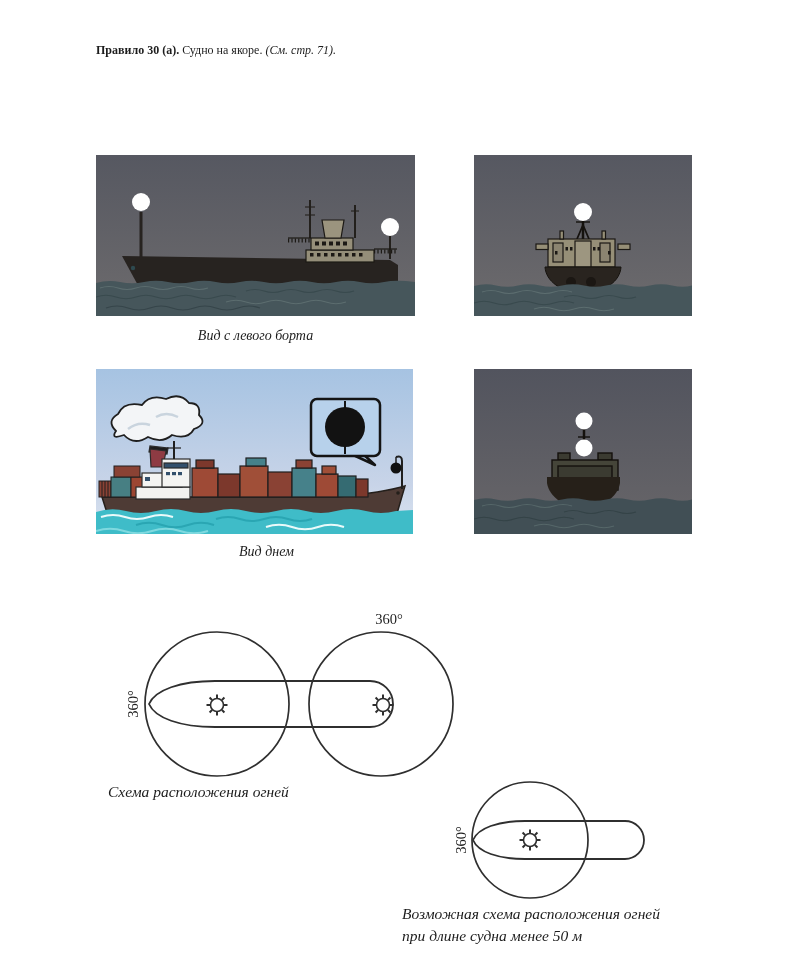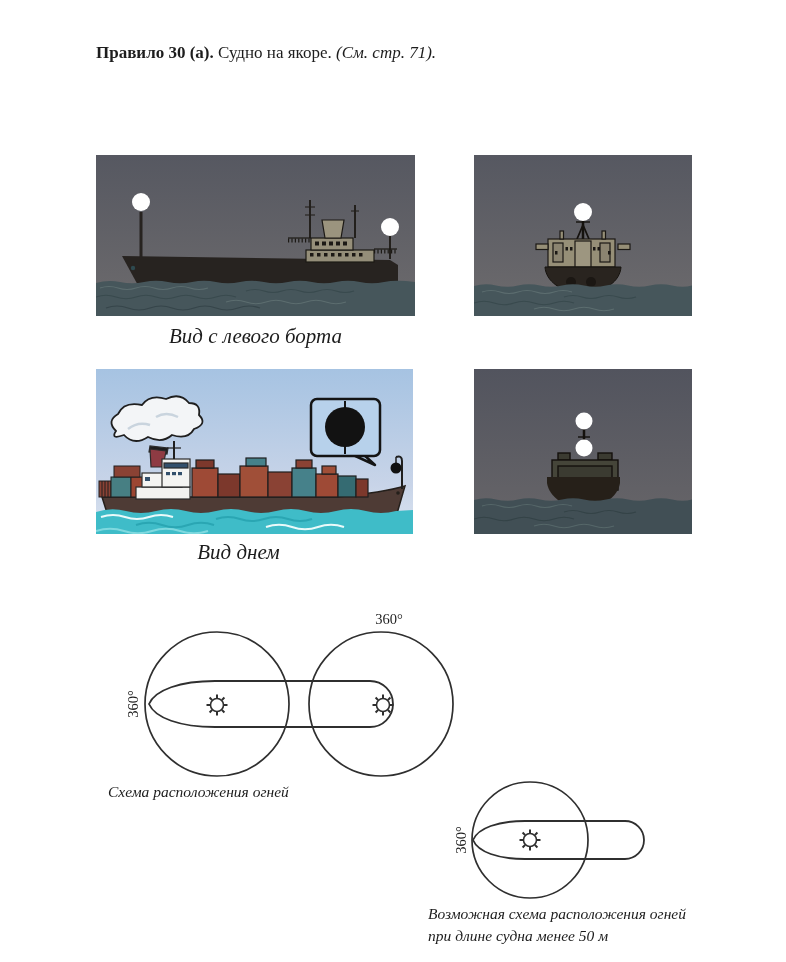--- a/index.html
+++ b/index.html
@@ -1,23 +1,23 @@
 <!DOCTYPE html>
 <html><head>
 <meta charset="utf-8">
 <style>
   html,body{margin:0;padding:0;background:#ffffff;}
   .page{position:relative;width:786px;height:962px;background:#ffffff;overflow:hidden;
         font-family:"Liberation Serif", serif;color:#1d1d1d;}
-  .title{position:absolute;left:96px;top:43px;font-size:17px;white-space:nowrap;}
+  .title{position:absolute;left:96px;top:43px;font-size:12px;white-space:nowrap;}
   .title .b{font-weight:bold;}
   .title .i{font-style:italic;}
   .panel{position:absolute;}
   .panel svg{display:block;}
-  .caption{position:absolute;font-style:italic;font-size:21px;line-height:20px;
+  .caption{position:absolute;font-style:italic;font-size:14px;line-height:20px;
            text-align:center;color:#1c1c1c;}
   .dg-caption{position:absolute;font-style:italic;font-size:15.5px;line-height:22px;
            text-align:left;color:#1c1c1c;}
   .dg text{font-family:"Liberation Serif",serif;font-size:14.5px;fill:#1e1e1e;}
 </style>
 </head>
 <body>
 
 <div class="page">
 
@@ -265,21 +265,21 @@
       </g>
       <circle cx="110" cy="52" r="8.5" fill="#ffffff"></circle>
       <circle cx="110" cy="79" r="8.5" fill="#ffffff"></circle>
     </svg>
   </div>
 
   <div class="caption" style="left:96px;top:326px;width:319px">
     <div>Вид с левого борта</div>
   </div>
 
-  <div class="caption" style="left:80px;top:542px;width:317px">
+  <div class="caption" style="left:108px;top:542px;width:317px">
     <div>Вид днем</div>
   </div>
 
   <svg class="dg" style="position:absolute;left:100px;top:608px" viewBox="0 0 380 182" width="380" height="182">
     <defs>
       <g id="lightsym">
         <g stroke="#2f2f2f" stroke-width="2">
           <line x1="7" y1="0" x2="10.5" y2="0"></line>
             <line x1="-7" y1="0" x2="-10.5" y2="0"></line>
           <line x1="0" y1="7" x2="0" y2="10.5"></line>
@@ -303,18 +303,18 @@
   <div class="dg-caption" style="left:108px;top:781px;width:380px">
     <div>Схема расположения огней</div>
   </div>
 
   <svg class="dg" style="position:absolute;left:440px;top:778px" viewBox="0 0 260 125" width="260" height="125">
     <circle cx="90" cy="62" r="58" fill="none" stroke="#2f2f2f" stroke-width="1.7"></circle>
     <path d="M33,62 C38,50 58,43 85,43 L185,43 A19,19 0 0 1 185,81 L85,81 C58,81 38,74 33,62 Z" fill="none" stroke="#2f2f2f" stroke-width="1.8"></path>
     <use href="#lightsym" x="90" y="62"></use>
     <text transform="rotate(-90 21 62)" x="21" y="67" text-anchor="middle">360°</text>
   </svg>
-  <div class="dg-caption" style="left:428px;top:903px;width:280px">
+  <div class="dg-caption" style="left:402px;top:903px;width:280px">
     <div>Возможная схема расположения огней</div>
     <div>при длине судна менее 50 м</div>
   </div>
 
 </div>
 
 </body></html>

